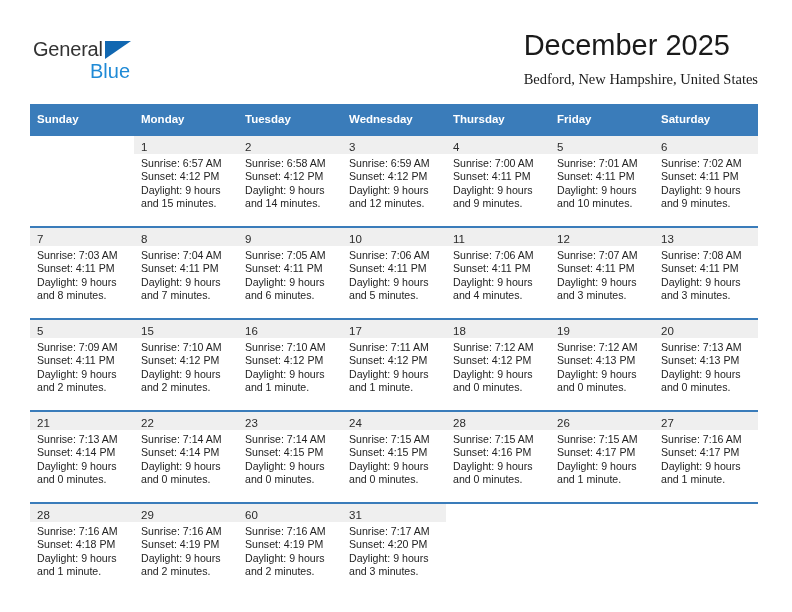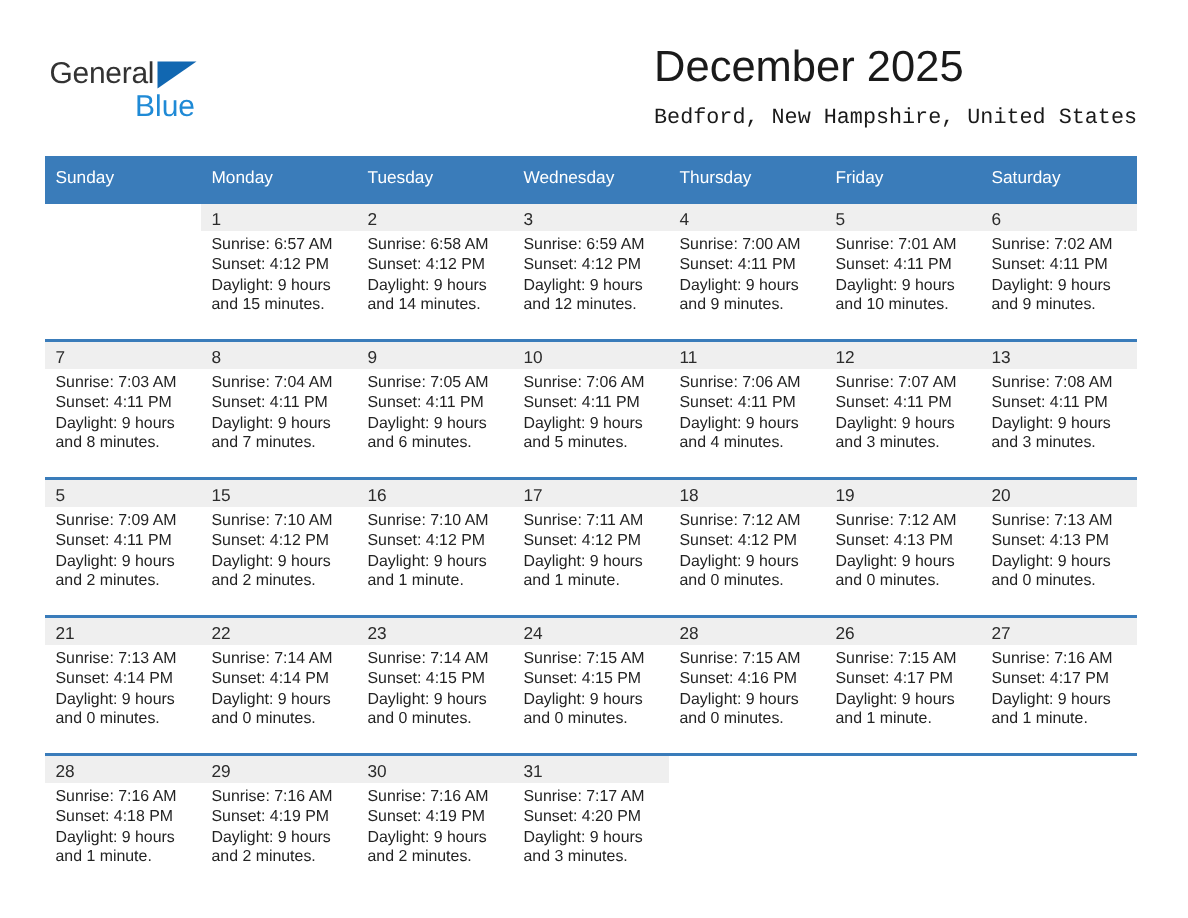--- a/index.html
+++ b/index.html
@@ -84,39 +84,39 @@
     white-space: nowrap;
     font-family: "Liberation Sans", sans-serif;
     font-weight: normal;
   }
   .cal-subtitle {
     font-size: 14.5px;
     color: #1a1a1a;
     line-height: 20px;
     margin-top: 7px;
     white-space: nowrap;
-    font-family: Liberation Mono, monospace;
+    font-family: Liberation Serif, serif;
   }
 
   
   .calendar {
     position: absolute;
     left: 30px;
     top: 104px;
     width: 728px;
     border-collapse: collapse;
     table-layout: fixed;
   }
   .calendar col { width: 104px; }
 
   thead th {
     background: #3a7cba;
     color: #ffffff;
     font-size: 11.5px;
-    font-weight: normal;
+    font-weight: bold;
     text-align: left;
     padding: 5px 0 5px 7px;
     height: 20px;
     font-family: "Liberation Sans", sans-serif;
     vertical-align: middle;
   }
 
   tbody tr.week {
     height: 90px;
   }
@@ -472,21 +472,21 @@
         <td class="day-cell">
           <div class="daynum-bar"><span class="daynum">29</span></div>
           <div class="info">
             <div class="info-line">Sunrise: 7:16 AM</div>
             <div class="info-line">Sunset: 4:19 PM</div>
             <div class="info-line">Daylight: 9 hours</div>
             <div class="info-line">and 2 minutes.</div>
           </div>
         </td>
         <td class="day-cell">
-          <div class="daynum-bar"><span class="daynum">30</span></div>
+          <div class="daynum-bar"><span class="daynum">60</span></div>
           <div class="info">
             <div class="info-line">Sunrise: 7:16 AM</div>
             <div class="info-line">Sunset: 4:19 PM</div>
             <div class="info-line">Daylight: 9 hours</div>
             <div class="info-line">and 2 minutes.</div>
           </div>
         </td>
         <td class="day-cell">
           <div class="daynum-bar"><span class="daynum">31</span></div>
           <div class="info">

